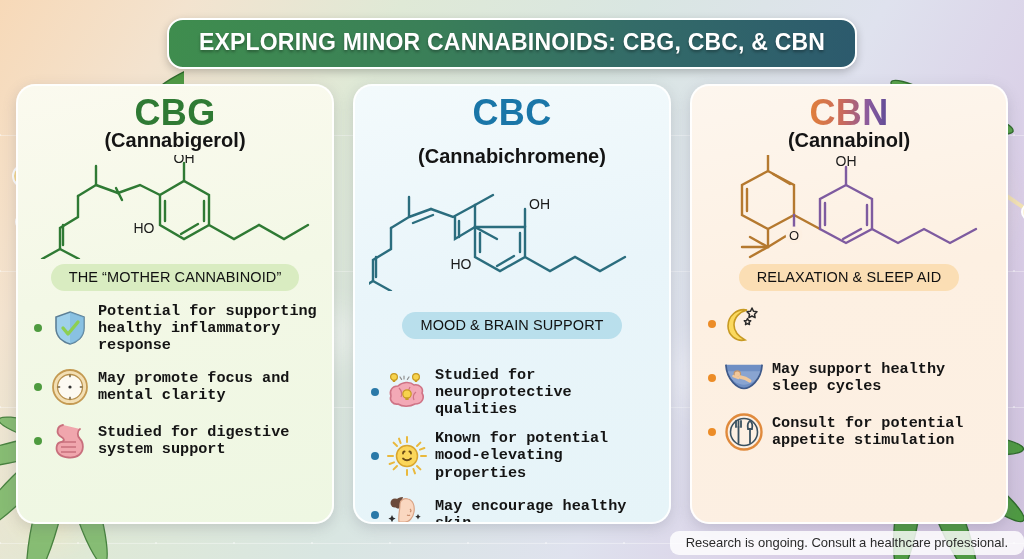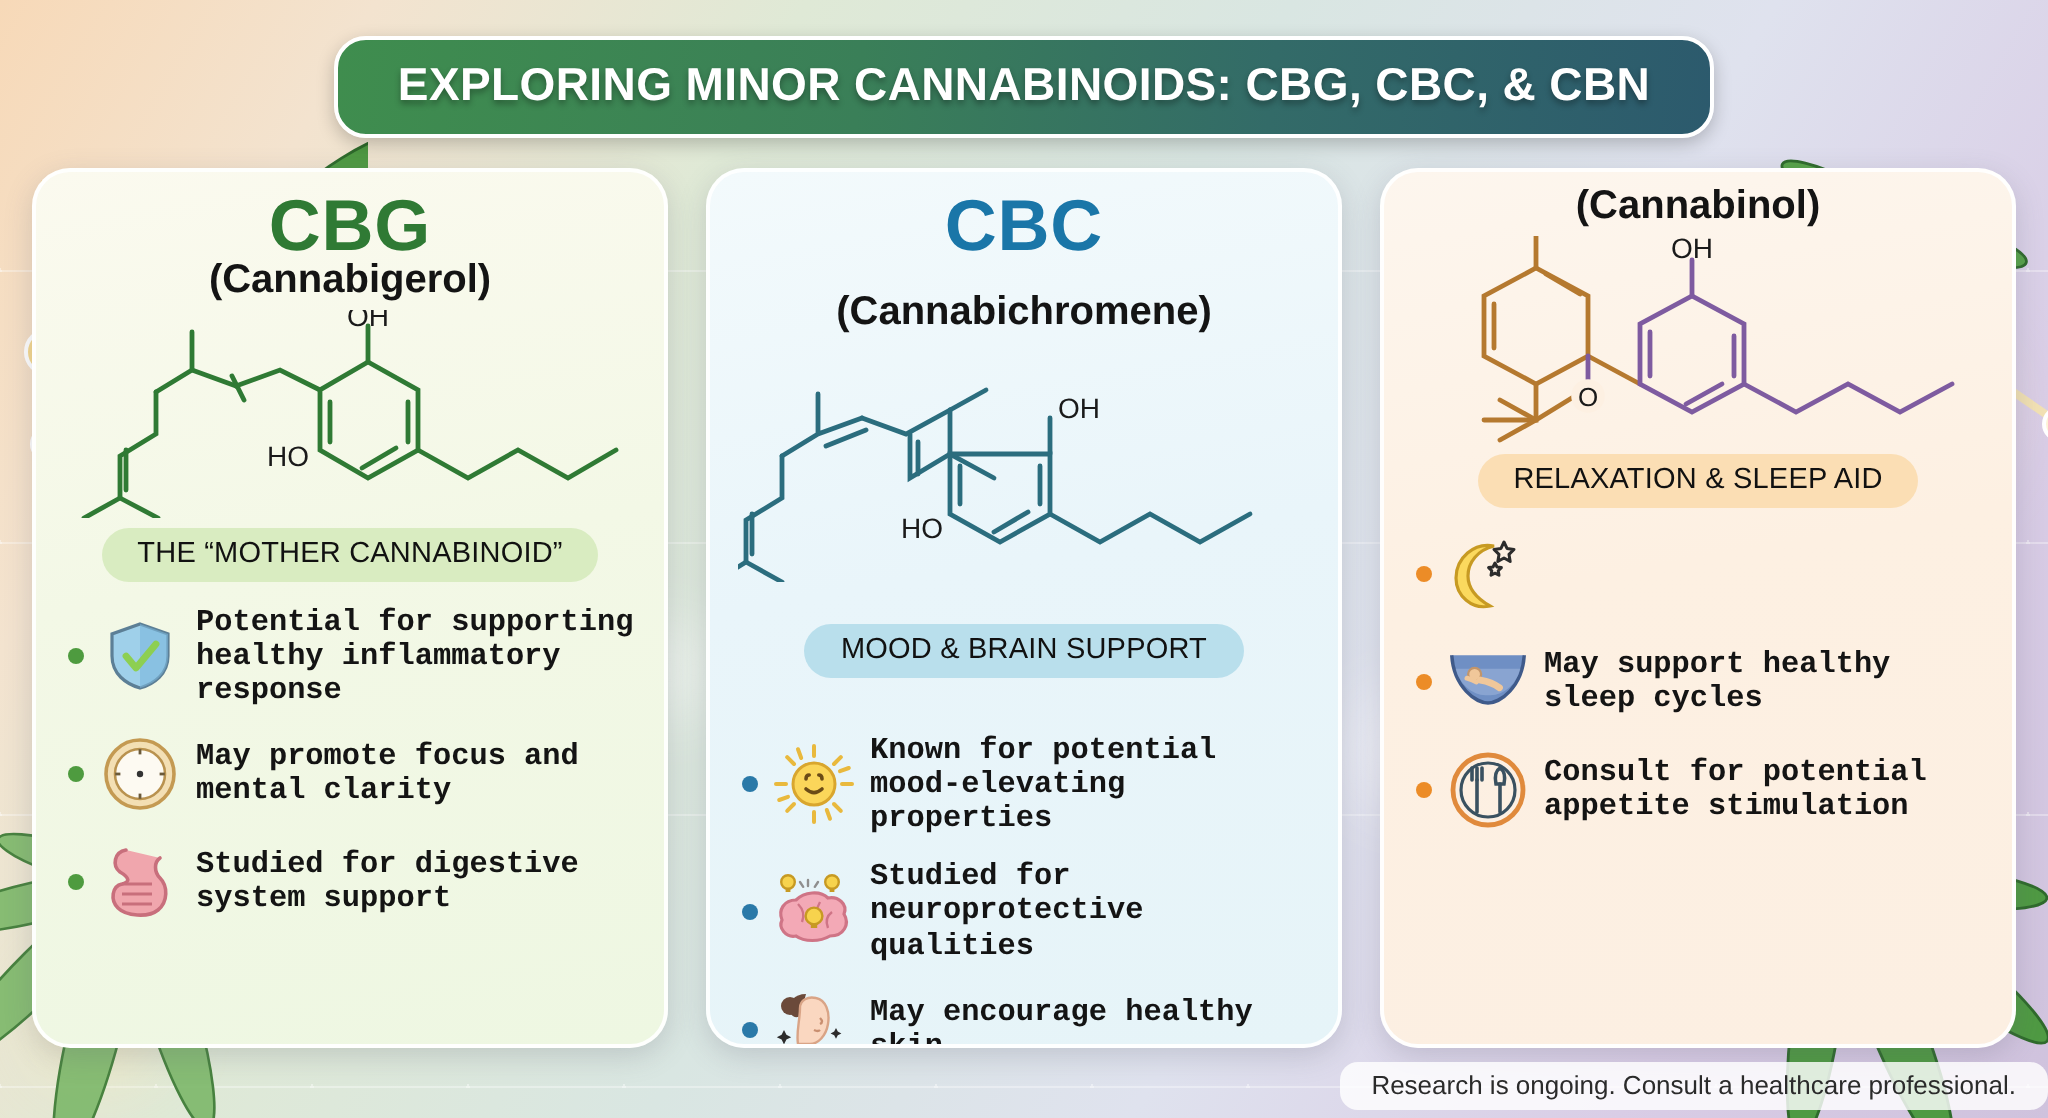--- a/index.html
+++ b/index.html
@@ -328,20 +328,47 @@
         <text x="92" y="82" text-anchor="middle" font-family="Liberation Sans, sans-serif" font-size="14" fill="#1a1a1a">HO</text>
       </svg>
     </div>
 
     <div class="badge cbc-b">MOOD &amp; BRAIN SUPPORT</div>
 
     <div class="bullets">
       <div class="bullet">
         <div class="dot cbc-d"></div>
         <div class="b-icon">
+          <svg width="42" height="40" viewBox="0 0 42 40">
+            <path d="M12 14 C6 14 3 19 5 24 C3 28 7 33 12 32 C16 35 24 35 29 32 C36 32 39 26 36 21 C38 16 33 12 28 13 C24 9 16 10 12 14 Z" fill="#f3a9b6" stroke="#cf7486" stroke-width="1.6"></path>
+            <g stroke="#cf7486" stroke-width="1.2" fill="none">
+              <path d="M13 16 q4 4 2 9"></path>
+                <path d="M24 15 q-3 5 0 9"></path>
+                <path d="M30 20 q-4 3 -2 8"></path>
+            </g>
+            <circle cx="21" cy="22" r="4.2" fill="#f7d34d" stroke="#c79a23" stroke-width="1.2"></circle>
+            <rect x="19.4" y="25.6" width="3.2" height="2.4" fill="#c79a23"></rect>
+            <g>
+              <circle cx="8" cy="5" r="3.4" fill="#f7d34d" stroke="#c79a23" stroke-width="1.2"></circle>
+              <rect x="6.8" y="8" width="2.4" height="2" fill="#c79a23"></rect>
+              <circle cx="30" cy="5" r="3.4" fill="#f7d34d" stroke="#c79a23" stroke-width="1.2"></circle>
+              <rect x="28.8" y="8" width="2.4" height="2" fill="#c79a23"></rect>
+            </g>
+            <g stroke="#8f8f8f" stroke-width="1.2" stroke-linecap="round">
+              <path d="M18 4 V7"></path>
+                <path d="M14 5 L15.6 7.4"></path>
+                <path d="M23 5 L21.4 7.4"></path>
+            </g>
+          </svg>
+        </div>
+        <div class="b-text">Studied for neuroprotective qualities</div>
+      </div>
+      <div class="bullet">
+        <div class="dot cbc-d"></div>
+        <div class="b-icon">
           <svg width="40" height="40" viewBox="0 0 40 40">
             <g stroke="#e9b93d" stroke-width="2" stroke-linecap="round">
               <path d="M20 1 V6"></path>
                 <path d="M20 34 V39"></path>
                 <path d="M1 20 H6"></path>
                 <path d="M34 20 H39"></path>
               <path d="M6.6 6.6 L10 10"></path>
                 <path d="M30 30 L33.4 33.4"></path>
                 <path d="M33.4 6.6 L30 10"></path>
                 <path d="M10 30 L6.6 33.4"></path>
@@ -353,47 +380,20 @@
             <circle cx="20" cy="20" r="10.5" fill="#fbd65a" stroke="#d9a62e" stroke-width="1.5"></circle>
             <path d="M16 17.5 q0 -2 1.6 -2 M24 17.5 q0 -2 -1.6 -2" stroke="#6b4b16" stroke-width="1.8" fill="none" stroke-linecap="round"></path>
             <path d="M16 22.5 q4 3.6 8 0" stroke="#6b4b16" stroke-width="1.8" fill="none" stroke-linecap="round"></path>
           </svg>
         </div>
         <div class="b-text">Known for potential mood-elevating properties</div>
       </div>
       <div class="bullet">
         <div class="dot cbc-d"></div>
         <div class="b-icon">
-          <svg width="42" height="40" viewBox="0 0 42 40">
-            <path d="M12 14 C6 14 3 19 5 24 C3 28 7 33 12 32 C16 35 24 35 29 32 C36 32 39 26 36 21 C38 16 33 12 28 13 C24 9 16 10 12 14 Z" fill="#f3a9b6" stroke="#cf7486" stroke-width="1.6"></path>
-            <g stroke="#cf7486" stroke-width="1.2" fill="none">
-              <path d="M13 16 q4 4 2 9"></path>
-                <path d="M24 15 q-3 5 0 9"></path>
-                <path d="M30 20 q-4 3 -2 8"></path>
-            </g>
-            <circle cx="21" cy="22" r="4.2" fill="#f7d34d" stroke="#c79a23" stroke-width="1.2"></circle>
-            <rect x="19.4" y="25.6" width="3.2" height="2.4" fill="#c79a23"></rect>
-            <g>
-              <circle cx="8" cy="5" r="3.4" fill="#f7d34d" stroke="#c79a23" stroke-width="1.2"></circle>
-              <rect x="6.8" y="8" width="2.4" height="2" fill="#c79a23"></rect>
-              <circle cx="30" cy="5" r="3.4" fill="#f7d34d" stroke="#c79a23" stroke-width="1.2"></circle>
-              <rect x="28.8" y="8" width="2.4" height="2" fill="#c79a23"></rect>
-            </g>
-            <g stroke="#8f8f8f" stroke-width="1.2" stroke-linecap="round">
-              <path d="M18 4 V7"></path>
-                <path d="M14 5 L15.6 7.4"></path>
-                <path d="M23 5 L21.4 7.4"></path>
-            </g>
-          </svg>
-        </div>
-        <div class="b-text">Studied for neuroprotective qualities</div>
-      </div>
-      <div class="bullet">
-        <div class="dot cbc-d"></div>
-        <div class="b-icon">
           <svg width="40" height="42" viewBox="0 0 40 42">
             <path d="M16 3 C10 3 7 7 8 12 C9 15 12 15 13 14" fill="#6b4a3a"></path>
             <circle cx="8" cy="9" r="4.5" fill="#6b4a3a"></circle>
             <path d="M13 10 C13 6 17 4 21 5 C26 6 28 12 27 18 C26 24 22 28 18 28 L12 28 C11 22 13 16 13 10 Z" fill="#fad7c0" stroke="#d9a486" stroke-width="1.2"></path>
             <path d="M23 15 q2 2 0 3" fill="none" stroke="#c98f70" stroke-width="1.2"></path>
             <path d="M20 21 q2 1 3 0" fill="none" stroke="#c98f70" stroke-width="1.2"></path>
             <rect x="6" y="29" width="26" height="9" rx="1.6" fill="#fbe1d2" stroke="#d9a486" stroke-width="1.2"></rect>
             <g stroke="#e8a98e" stroke-width="1.1">
               <path d="M9 32 v3"></path>
                 <path d="M13 32 v3"></path>
@@ -407,20 +407,21 @@
               <path d="M31 20 l0.9 1.8 1.8 0.9 -1.8 0.9 -0.9 1.8 -0.9 -1.8 -1.8 -0.9 1.8 -0.9 Z"></path>
             </g>
           </svg>
         </div>
         <div class="b-text">May encourage healthy skin</div>
       </div>
     </div>
   </div>
 
   <div class="card cbn">
+    <div class="card-abbr cbn-c">CBN</div>
     <div class="card-full">(Cannabinol)</div>
 
     <div class="mol">
       <svg width="286" height="104" viewBox="0 0 286 104">
         <g stroke="#b5792f" stroke-width="2.4" fill="none" stroke-linecap="round">
           <path d="M36 30 L36 60 L62 74 L88 60 L88 30 L62 16 Z"></path>
           <path d="M41 34 L41 56 M67 19 L84 29"></path>
           <path d="M62 16 L62 0"></path>
           <path d="M62 74 L62 92 L36 92"></path>
           <path d="M62 92 L44 102 M62 92 L44 82"></path>

